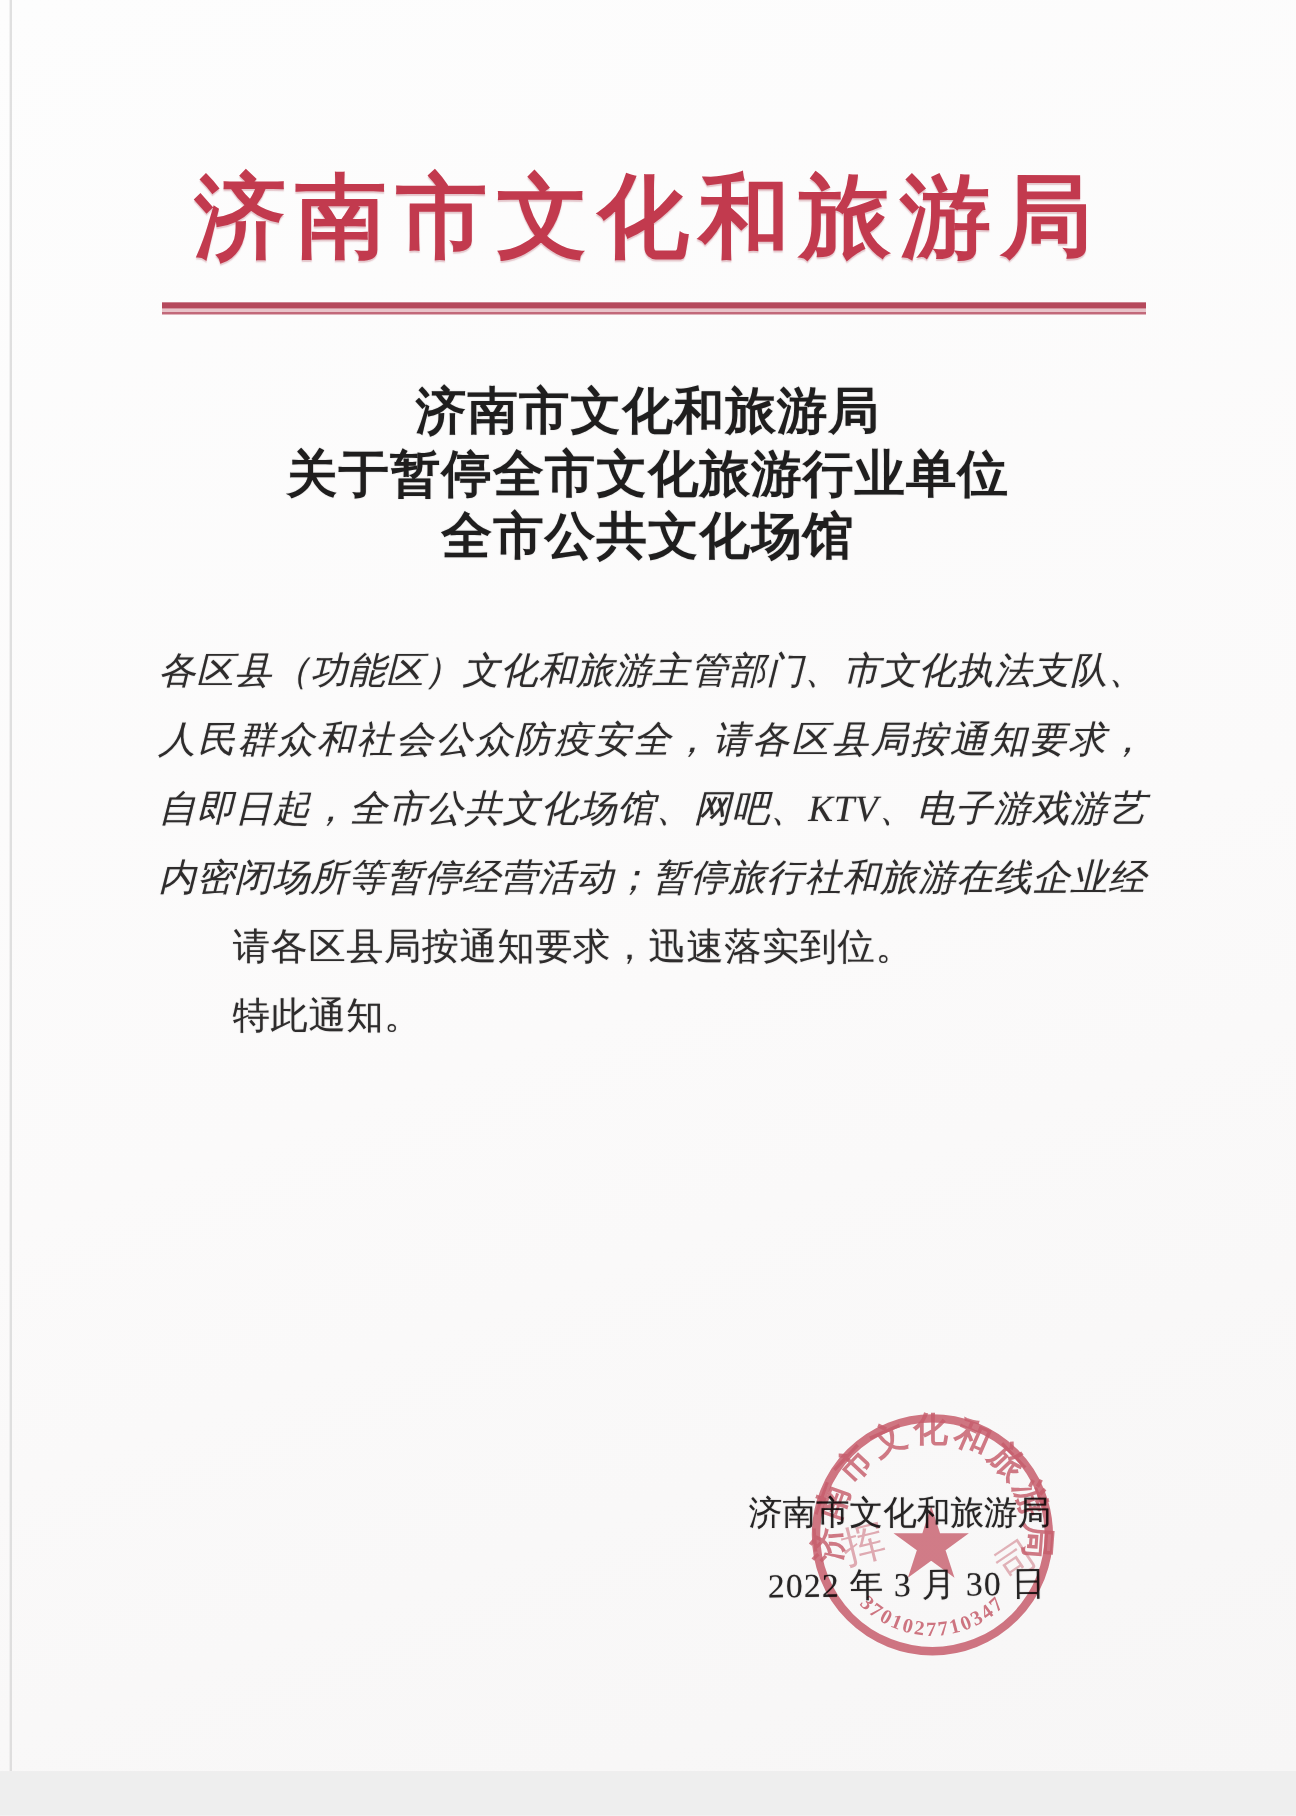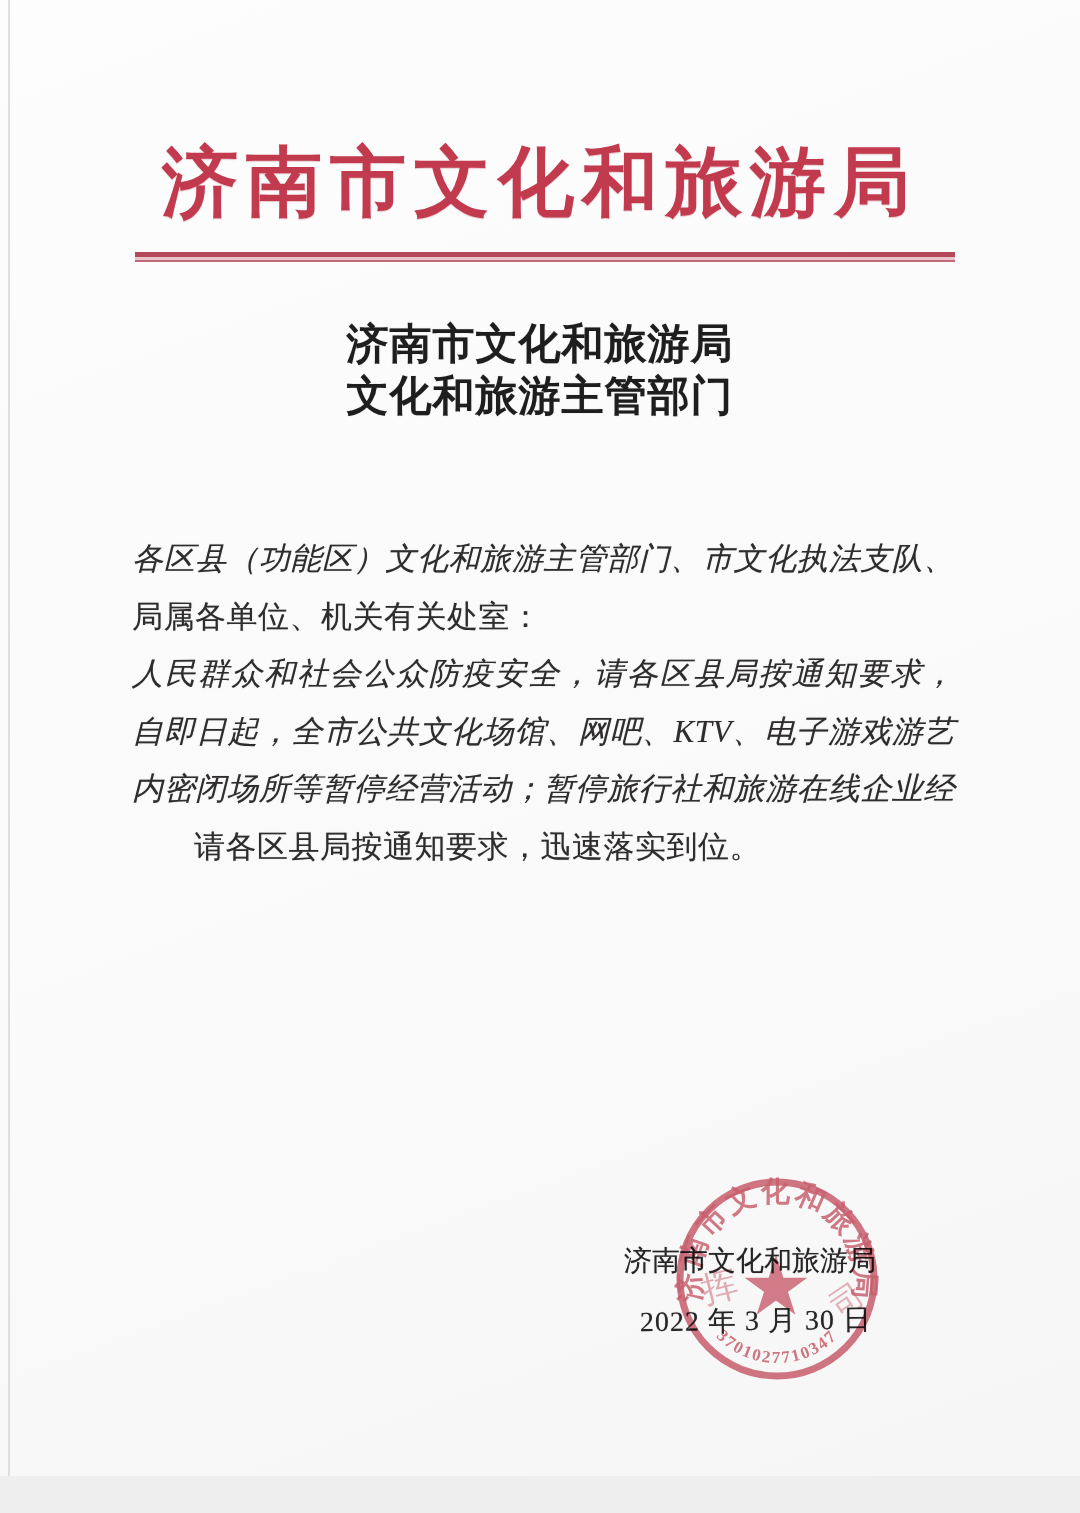--- a/index.html
+++ b/index.html
@@ -88,30 +88,31 @@
 <div class="page">
 
   <div class="edge-line"></div>
 
   <div class="letterhead">济南市文化和旅游局</div>
 
   <div class="red-rule"></div>
 
   <div class="doc-title">
     <div>济南市文化和旅游局</div>
-    <div>文化和旅游主管部门</div>
+    <div>关于暂停全市文化旅游行业单位</div>
+    <div>全市公共文化场馆</div>
   </div>
 
   <div class="body-block">
     <div class="body-line j">各区县（功能区）文化和旅游主管部门、市文化执法支队、</div>
-    <div class="body-line">局属各单位、机关有关处室：</div>
     <div class="body-line j">人民群众和社会公众防疫安全，请各区县局按通知要求，</div>
     <div class="body-line j">自即日起，全市公共文化场馆、网吧、KTV、电子游戏游艺</div>
     <div class="body-line j">内密闭场所等暂停经营活动；暂停旅行社和旅游在线企业经</div>
     <div class="body-line ind">请各区县局按通知要求，迅速落实到位。</div>
+    <div class="body-line ind">特此通知。</div>
   </div>
 
   <div class="signature">济南市文化和旅游局</div>
 
   <div class="doc-date">2022 年 3 月 30 日</div>
 
   <svg class="seal" viewBox="0 0 220 220" xmlns="http://www.w3.org/2000/svg" aria-hidden="true">
     <defs>
       <path id="sealTopArc" d="M 36.7 136.7 A 78 78 0 1 1 183.3 136.7" fill="none"></path>
       <path id="sealBottomArc" d="M 42.9 160.6 A 84 84 0 0 0 177.1 160.6" fill="none"></path>

